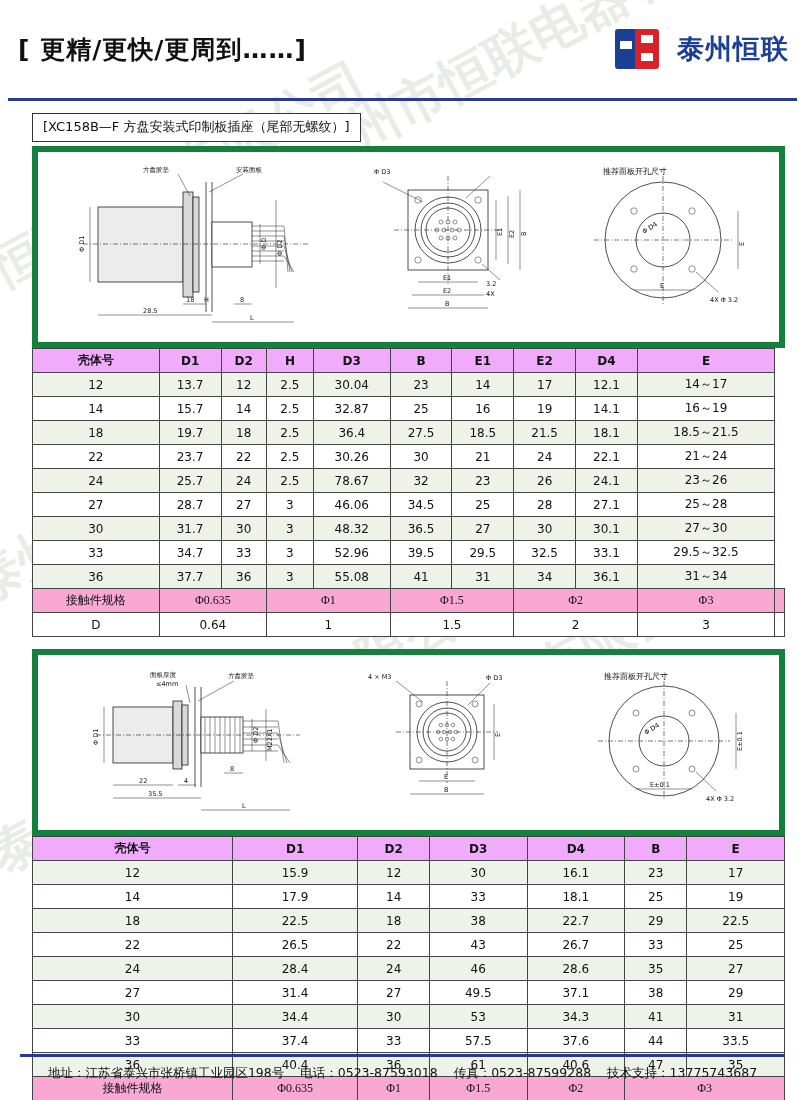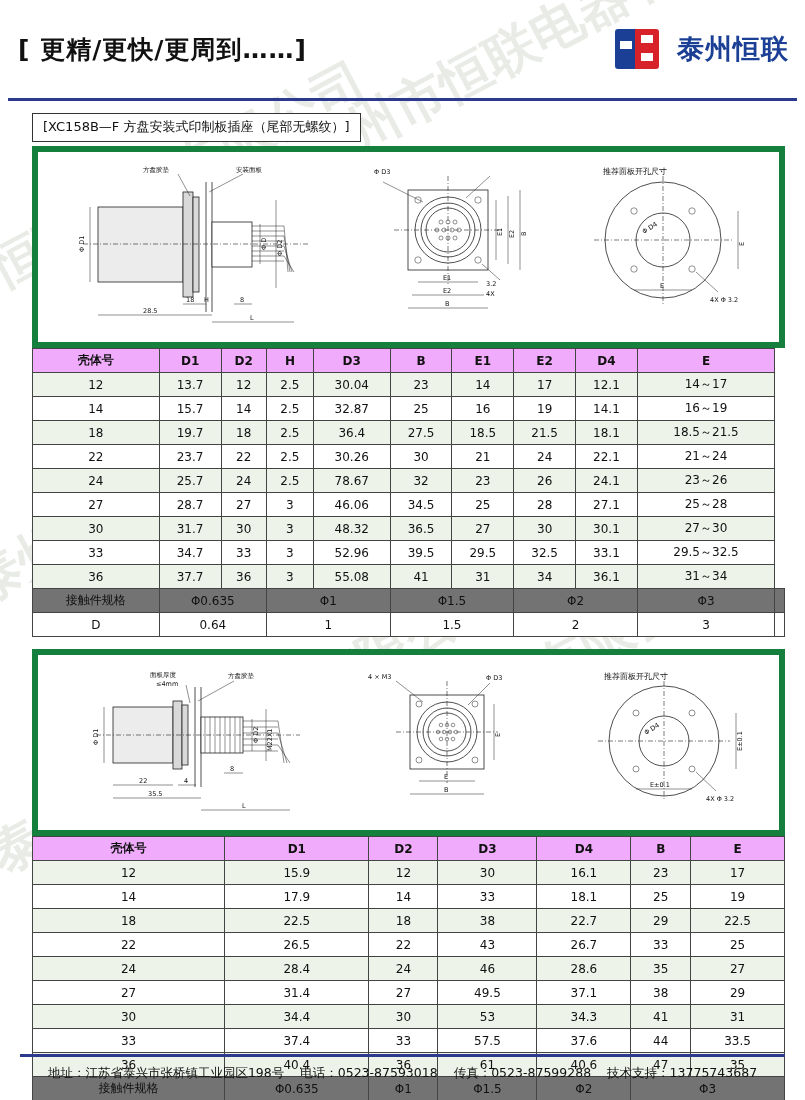--- a/index.html
+++ b/index.html
@@ -103,21 +103,21 @@
     padding:3px 2px;
     height:17px;
     font-weight:normal;
   }
   thead td{
     background:#f0abfc;
     font-weight:bold;
   }
   tbody tr:nth-child(odd) td{background:#eef3e9;}
   tbody tr:nth-child(even) td{background:#ffffff;}
-  tbody tr.spec td{background:#737373;font-weight:normal;}
+  tbody tr.spec td{background:#f9a8d4;font-weight:normal;font-family:Liberation Serif, serif;}
   tbody tr.specD td{background:#ffffff;}
   .bold{font-weight:bold;}
 
   
   .footer{
     position:absolute;
     left:20px;right:20px;bottom:18px;
     border-top:3px solid #2b3a8f;
     padding-top:8px;
     font-size:12.5px;

